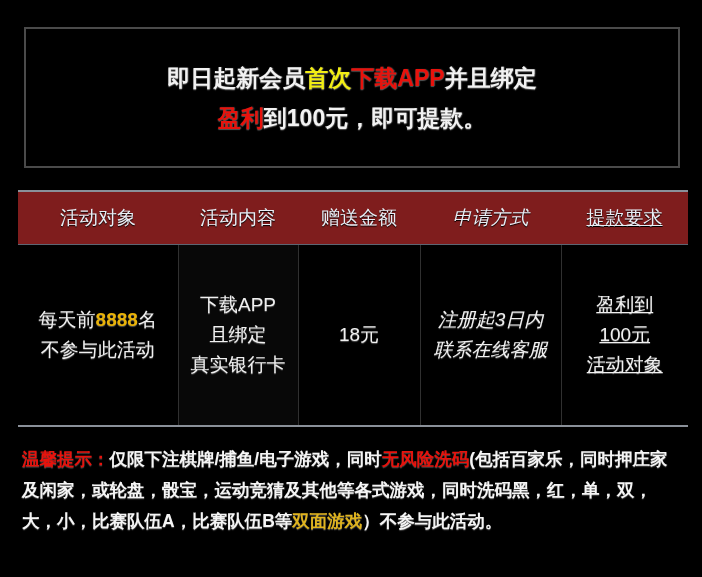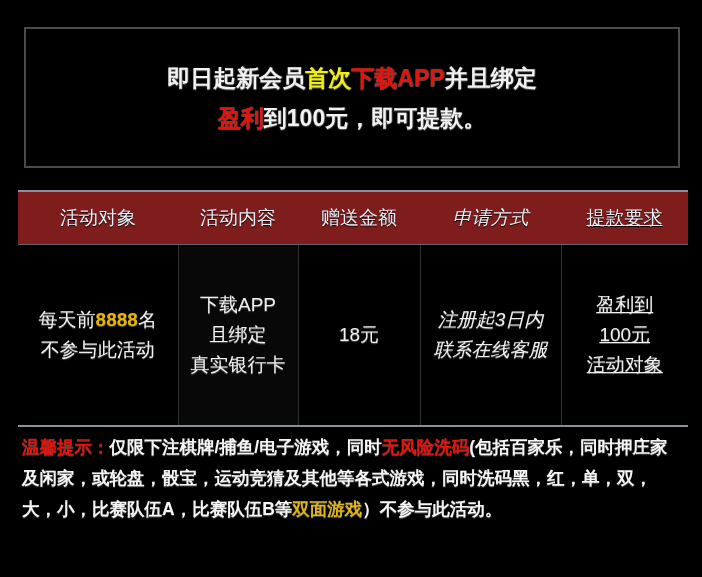--- a/index.html
+++ b/index.html
@@ -86,21 +86,21 @@
   .col-1 { width: 160px; }
   .col-2 { width: 120px; margin-top: 32px; }
   .col-3 { width: 122px; }
   .col-4 { width: 141px; font-style: italic; }
   .col-5 { width: 127px; text-decoration: underline; }
 
   
   #footer-notice {
     position: absolute;
     left: 22px;
-    top: 432px;
+    top: 444px;
     width: 662px;
     font-size: 17.5px;
     font-weight: bold;
     line-height: 31px;
     color: #f5f5f5;
     text-shadow: 0 1px 1px #4a4a4a;
   }
   #footer-notice .red { color: #e8120c; }
   #footer-notice .gold { color: #e0b41e; }
 </style>

